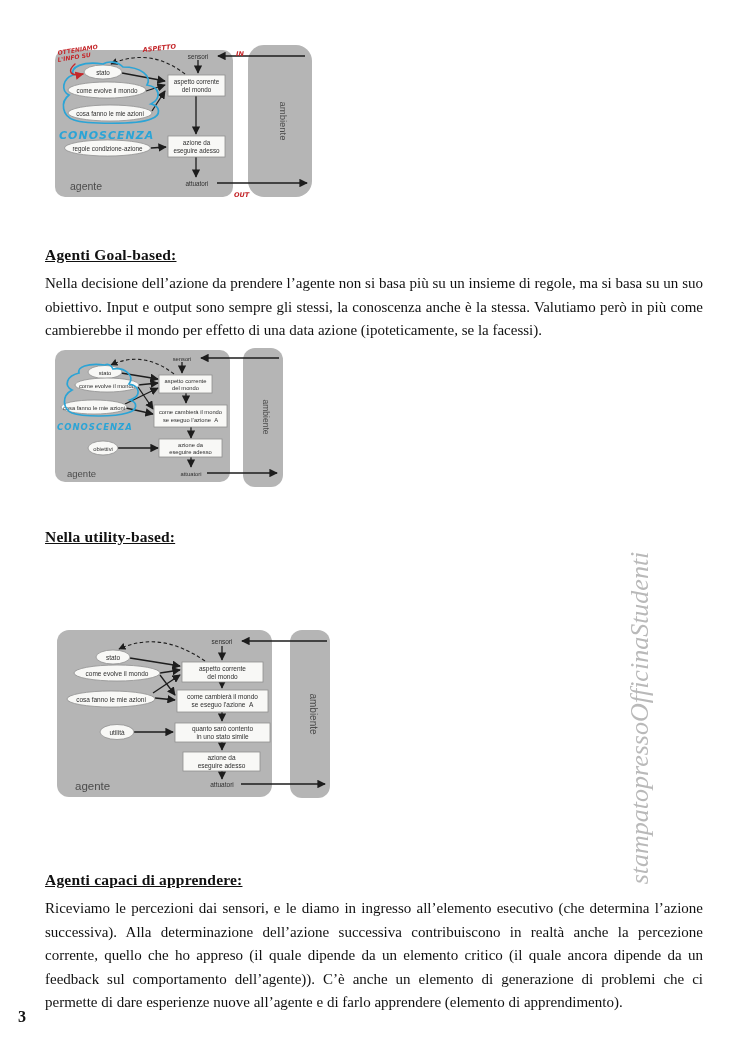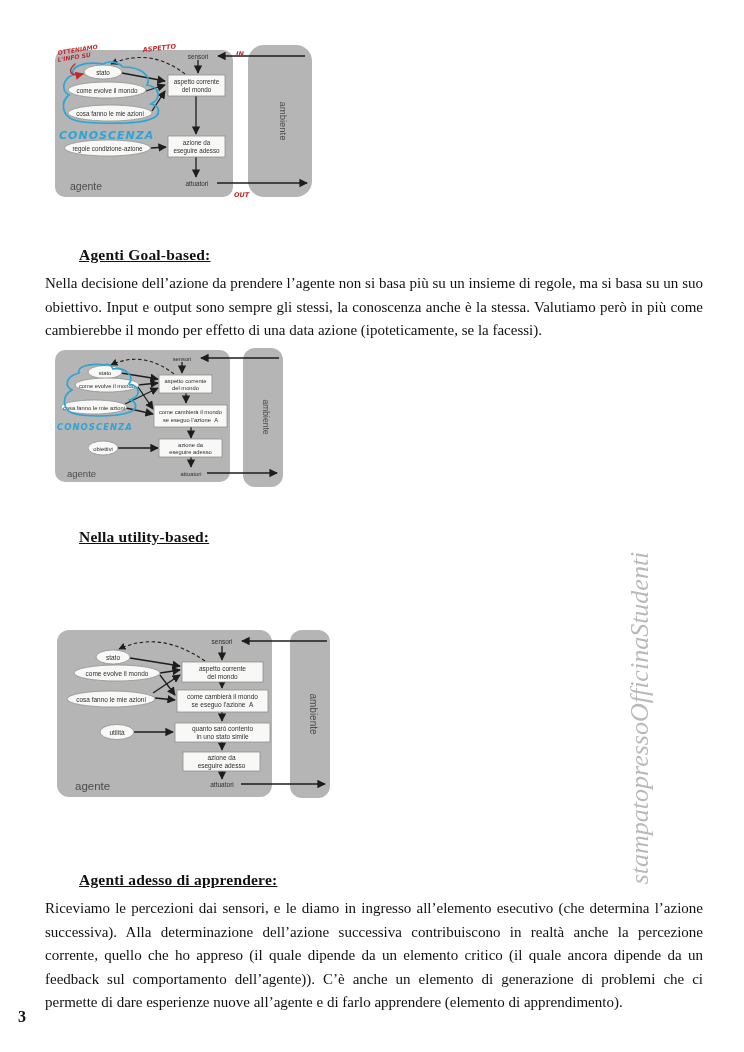--- a/index.html
+++ b/index.html
@@ -5,21 +5,20 @@
   html,body{margin:0;padding:0;background:#e8e8e8;}
   .page{
     position:relative;width:744px;height:1052px;background:#ffffff;
     margin:0 auto;overflow:hidden;
     font-family:"Liberation Serif",serif;color:#111;
   }
   .abs{position:absolute;}
   .heading{
     font-weight:bold;font-size:15.5px;text-decoration:underline;
     letter-spacing:.2px;
-    margin-left:34px;
   }
   .para{
     font-size:15px;line-height:23.5px;width:658px;text-align:justify;
   }
   .pagenum{font-weight:bold;font-size:16px;}
   .watermark{
     position:absolute;left:640px;top:718px;
     transform:translate(-50%,-50%) rotate(-90deg);
     white-space:nowrap;font-style:italic;font-size:26px;color:#b9b9b9;
     font-family:"Liberation Serif",serif;pointer-events:none;
@@ -210,18 +209,18 @@
     <rect class="nodefill" x="128" y="124" width="77" height="19"></rect>
     <text x="166.5" y="132" font-size="6.5" text-anchor="middle">azione da</text>
     <text x="166.5" y="140" font-size="6.5" text-anchor="middle">eseguire adesso</text>
 
     <text x="167" y="16" font-size="6.5" text-anchor="middle">sensori</text>
     <text x="167" y="159" font-size="6.5" text-anchor="middle">attuatori</text>
     <text x="20" y="162" font-size="11.5" class="bigname">agente</text>
     <text x="255" y="86" font-size="10" class="bigname" text-anchor="middle" transform="rotate(90 255 86)">ambiente</text>
   </svg>
 
-  <div class="abs heading" style="left:45px;top:871px;">Agenti adesso di apprendere:</div>
+  <div class="abs heading" style="left:45px;top:871px;">Agenti capaci di apprendere:</div>
   <div class="abs para" style="left:45px;top:897px;">Riceviamo le percezioni dai sensori, e le diamo in ingresso all’elemento esecutivo (che determina l’azione successiva). Alla determinazione dell’azione successiva contribuiscono in realtà anche la percezione corrente, quello che ho appreso (il quale dipende da un elemento critico (il quale ancora dipende da un feedback sul comportamento dell’agente)). C’è anche un elemento di generazione di problemi che ci permette di dare esperienze nuove all’agente e di farlo apprendere (elemento di apprendimento).</div>
 
   <div class="abs pagenum" style="left:18px;top:1008px;">3</div>
 
 </div>
 
 </body></html>

